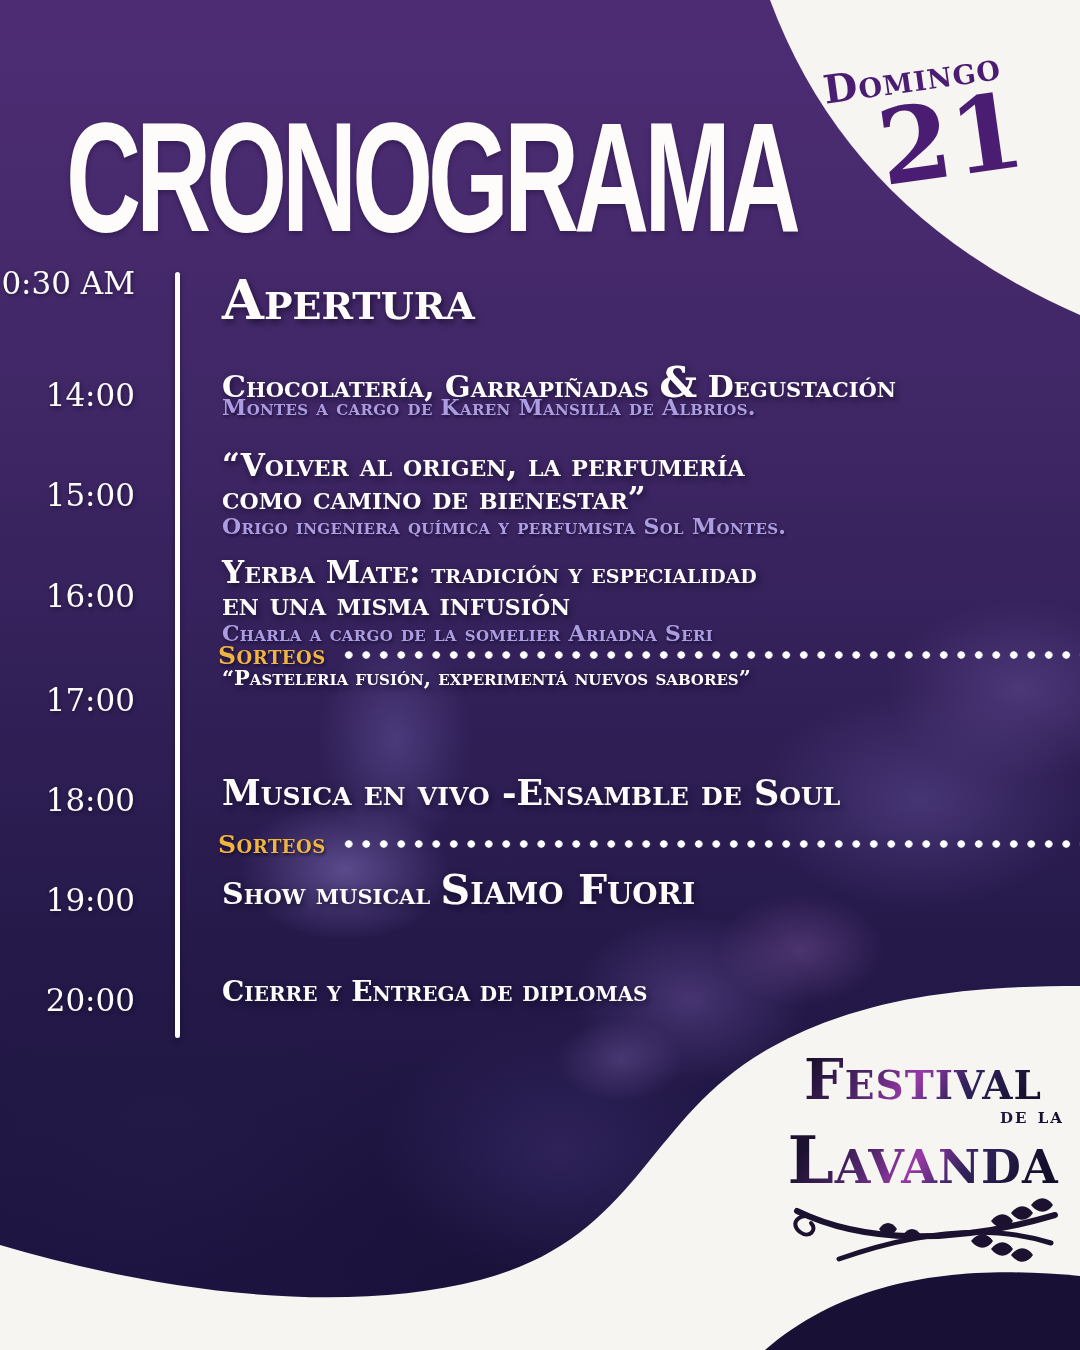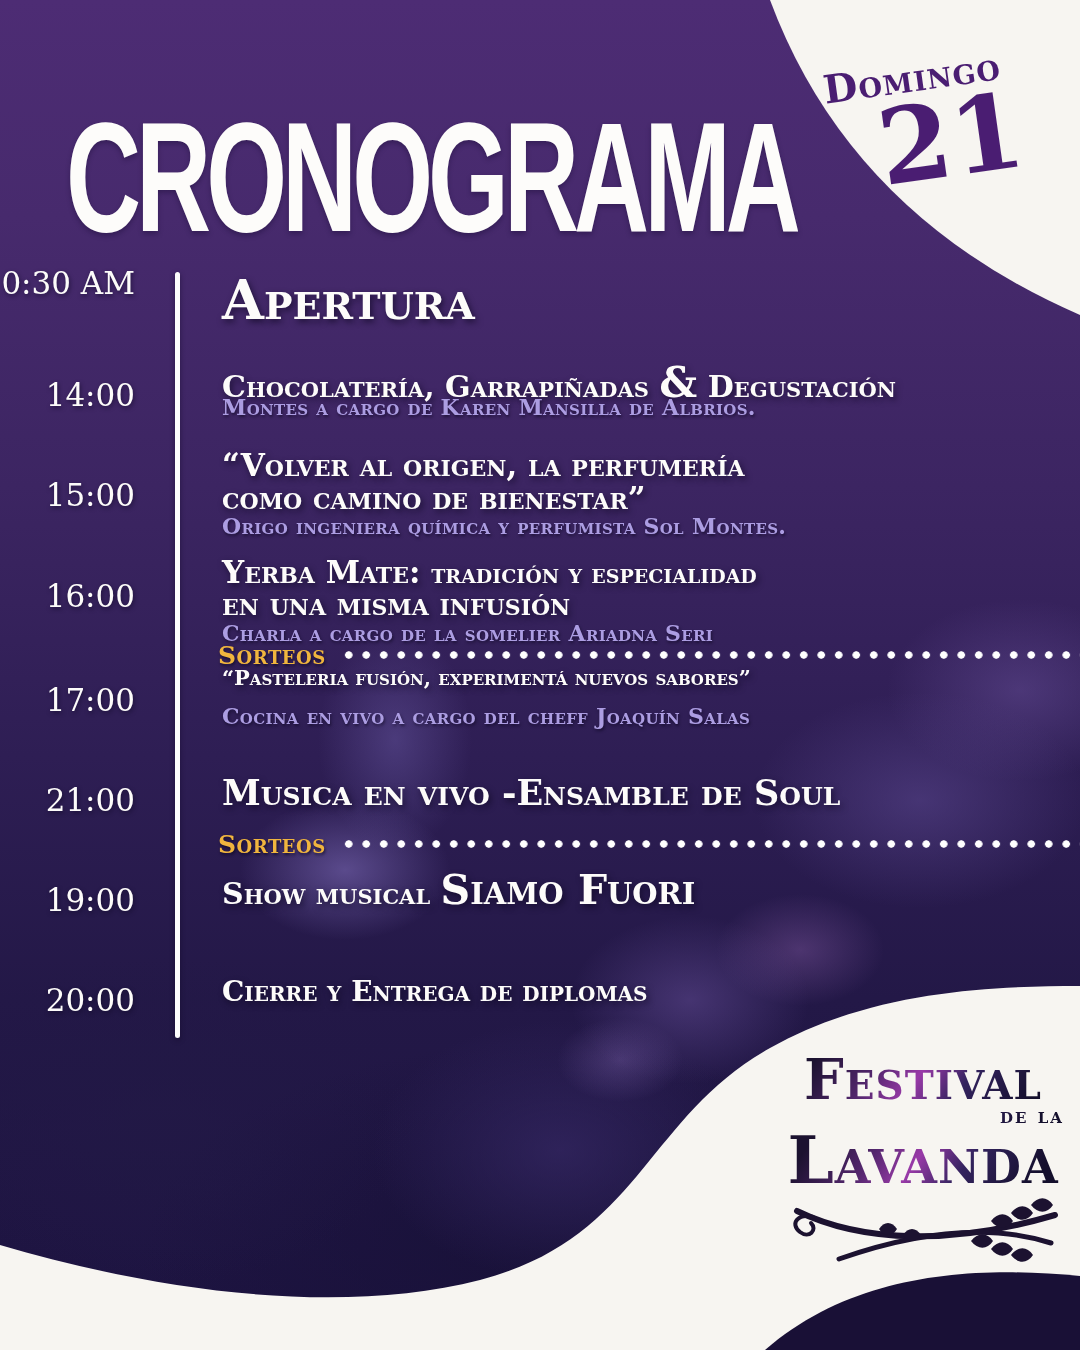--- a/index.html
+++ b/index.html
@@ -123,23 +123,22 @@
     <div class="h" style="top:588px; font-size:31px;">en una misma infusión</div>
     <div class="sub" style="top:620px;">Charla a cargo de la somelier Ariadna Seri</div>
 
     <div class="sorteos" style="top:642px;">
       <span class="lbl">Sorteos</span>
       <span class="dots"></span>
     </div>
 
     <div class="time" style="top:682px;">17:00</div>
     <div class="h" style="top:667px; font-size:21px;">“Pasteleria fusión, experimentá nuevos sabores”</div>
-    <div class="sub" style="top:703px;">Cocina en vivo a cargo del cheff Joaquín Salas</div>
 
-    <div class="time" style="top:782px;">21:00</div>
+    <div class="time" style="top:782px;">18:00</div>
     <div class="h" style="top:774px; font-size:35px;">Musica en vivo -Ensamble de Soul</div>
 
     <div class="sorteos" style="top:831px;">
       <span class="lbl">Sorteos</span>
       <span class="dots"></span>
     </div>
 
     <div class="time" style="top:882px;">19:00</div>
     <div class="h" style="top:869px;"><span class="lead19">Show musical </span><span class="rest19">Siamo Fuori</span></div>
 

